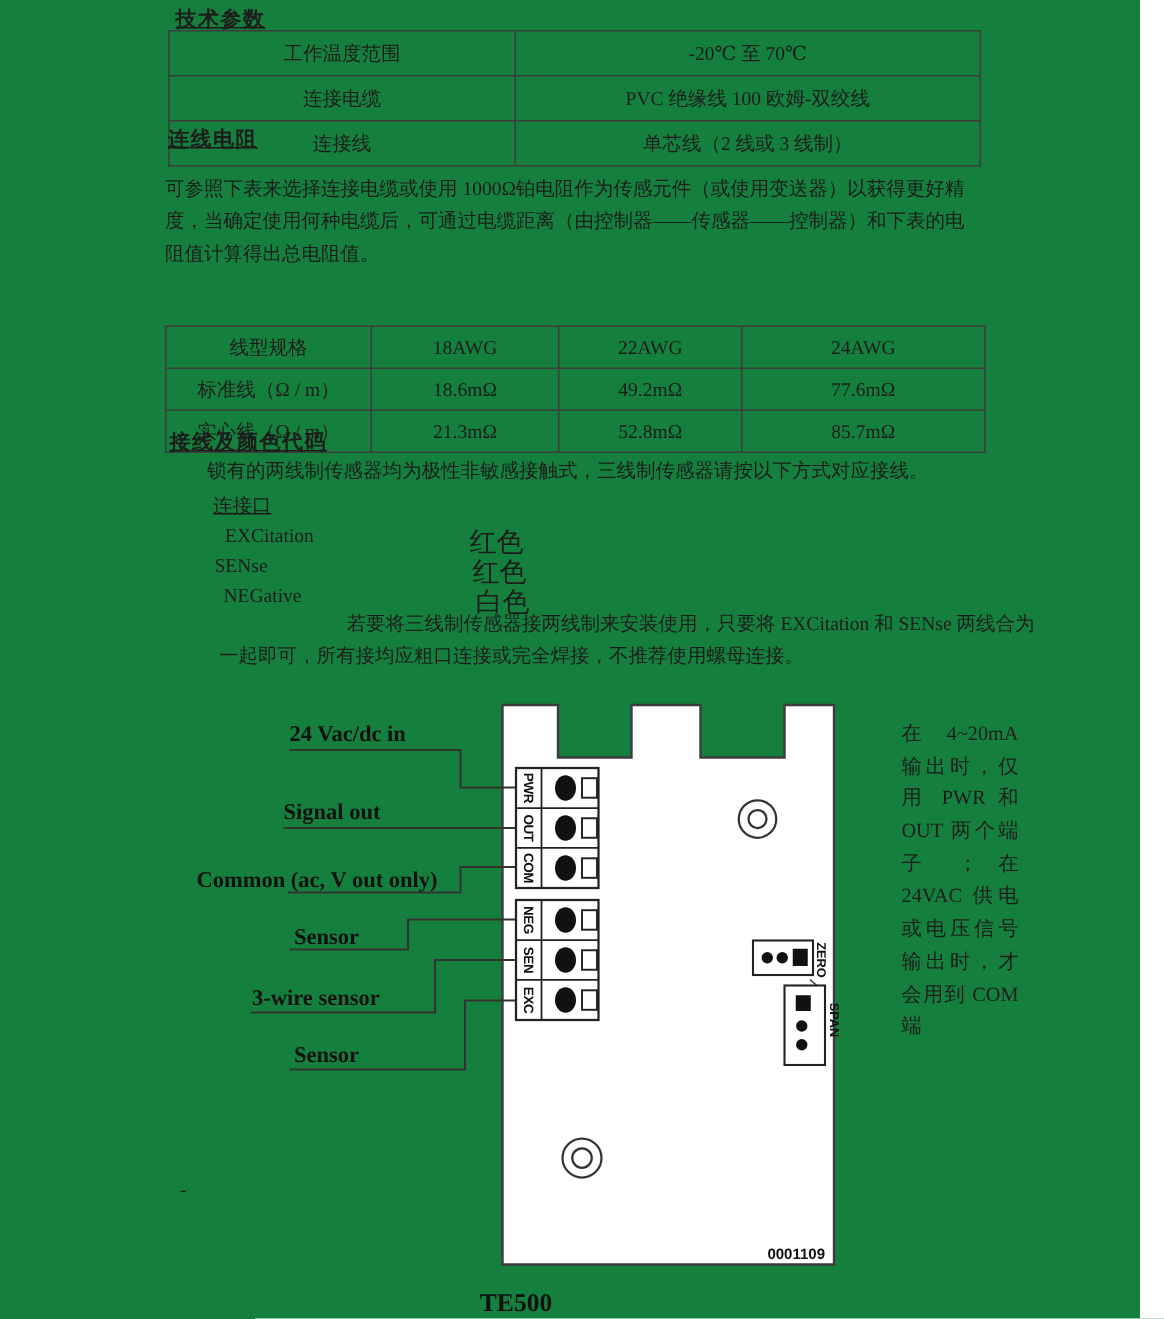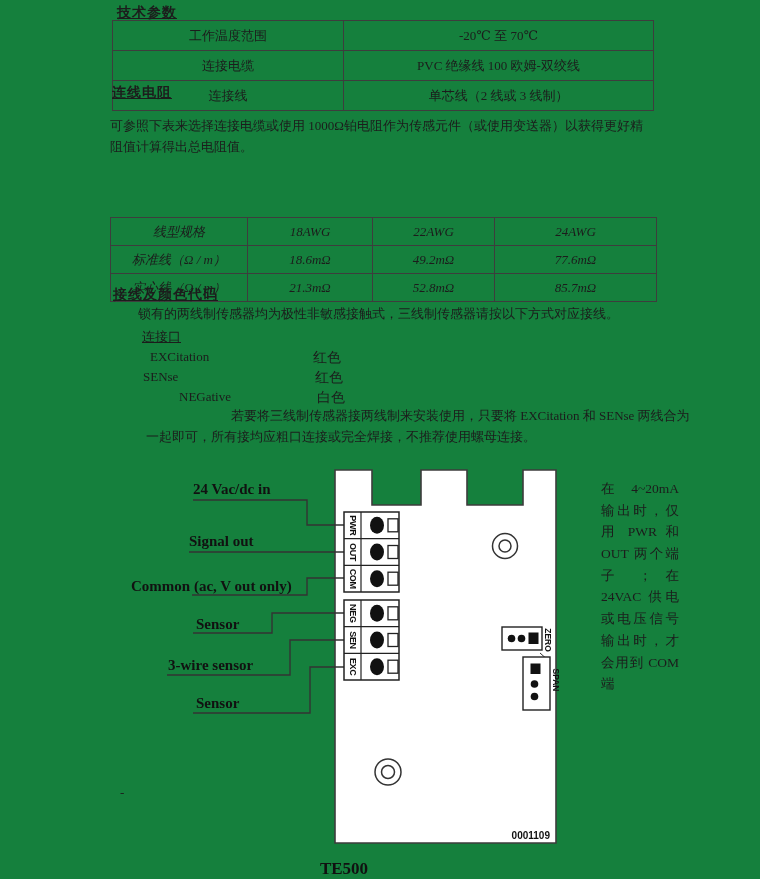--- a/index.html
+++ b/index.html
@@ -5,24 +5,24 @@
   html,body{margin:0;padding:0;background:#fff;}
   #page{
     position:relative;width:760px;height:879px;background:#15803d;overflow:hidden;
     font-family:"Liberation Serif","DejaVu Serif",serif;color:#1c1c1c;
   }
   .abs{position:absolute;}
   .h{font-weight:bold;font-size:14px;text-decoration:underline;letter-spacing:1px;white-space:nowrap;}
   table{border-collapse:collapse;table-layout:fixed;}
   td{border:1px solid #3d3d3d;text-align:center;font-size:13px;padding:4px;overflow:hidden;white-space:nowrap;}
   .t1 td{height:21px;line-height:21px;}
-  .t2 td{height:19px;line-height:19px;font-style:italic;}
+  .t2 td{height:19px;line-height:19px;}
   .para{font-size:13px;line-height:21.3px;white-space:nowrap;}
   .cc-port{font-size:13px;white-space:nowrap;}
-  .cc-val{font-size:14px;white-space:nowrap;}
+  .cc-val{font-size:18px;white-space:nowrap;}
   .ul{text-decoration:underline;}
   .note{font-size:13px;white-space:nowrap;margin-left:36px;}
   .sideline{font-size:13.5px;height:21.7px;line-height:21.7px;width:78px;overflow:visible;white-space:nowrap;}
   .jl{text-align:justify;text-align-last:justify;}
   svg text{fill:#111;}
   .wlabel{font-family:"Liberation Serif","DejaVu Serif",serif;font-weight:bold;font-size:15px;}
   .tlabel{font-family:"Liberation Sans","DejaVu Sans",sans-serif;font-weight:bold;font-size:9px;letter-spacing:-0.3px;}
   .jlabel{font-family:"Liberation Sans","DejaVu Sans",sans-serif;font-weight:bold;font-size:8.5px;}
   .bnum{font-family:"Liberation Sans","DejaVu Sans",sans-serif;font-weight:bold;font-size:10px;}
   .model{font-family:"Liberation Serif","DejaVu Serif",serif;font-weight:bold;font-size:17px;}
@@ -52,20 +52,21 @@
       <td>连接线</td>
       <td>单芯线（2 线或 3 线制）</td>
     </tr>
   </tbody>
     </table>
 
   <div class="abs h" style="left:112px;top:84px;">连线电阻</div>
 
   <div class="abs" style="left:110px;top:115px;width:556px;">
     <div class="para">可参照下表来选择连接电缆或使用 1000Ω铂电阻作为传感元件（或使用变送器）以获得更好精</div>
+    <div class="para">度，当确定使用何种电缆后，可通过电缆距离（由控制器——传感器——控制器）和下表的电</div>
     <div class="para">阻值计算得出总电阻值。</div>
   </div>
 
   <table class="abs t2" style="left:110px;top:217px;width:546px;">
     <colgroup>
         <col style="width:137px">
         <col style="width:125px">
         <col style="width:122px">
         <col style="width:162px">
       </colgroup>
@@ -94,21 +95,21 @@
   <div class="abs h" style="left:113px;top:286px;">接线及颜色代码</div>
 
   <div class="abs para" style="left:110px;top:303px;text-indent:28px;">锁有的两线制传感器均为极性非敏感接触式，三线制传感器请按以下方式对应接线。</div>
 
   <div class="abs cc-port ul" style="left:142px;top:328px;">连接口</div>
 
   <div class="abs cc-port" style="left:150px;top:349px;">EXCitation</div>
   <div class="abs cc-val" style="left:313px;top:349px;">红色</div>
   <div class="abs cc-port" style="left:143px;top:369px;">SENse</div>
   <div class="abs cc-val" style="left:315px;top:369px;">红色</div>
-  <div class="abs cc-port" style="left:149px;top:389px;margin-left:30px;">NEGative</div>
+  <div class="abs cc-port" style="left:149px;top:389px;">NEGative</div>
   <div class="abs cc-val" style="left:317px;top:389px;">白色</div>
 
   <div class="abs note" style="left:110px;top:407px;text-indent:85px;">若要将三线制传感器接两线制来安装使用，只要将 EXCitation 和 SENse 两线合为</div>
   <div class="abs note" style="left:110px;top:428px;">一起即可，所有接均应粗口连接或完全焊接，不推荐使用螺母连接。</div>
 
   <svg class="abs" style="left:110px;top:450px;" width="560" height="430" viewBox="110 450 560 430">
 
     <path d="M335 843 L335 470 L372 470 L372 505 L421 505 L421 470 L467 470 L467 505 L523 505 L523 470 L556 470 L556 843 Z" fill="#ffffff" stroke="#3c3c3c" stroke-width="1.6"></path>
 
     <path d="M193 500 H307 V525 H344" fill="none" stroke="#333" stroke-width="1.4"></path>

